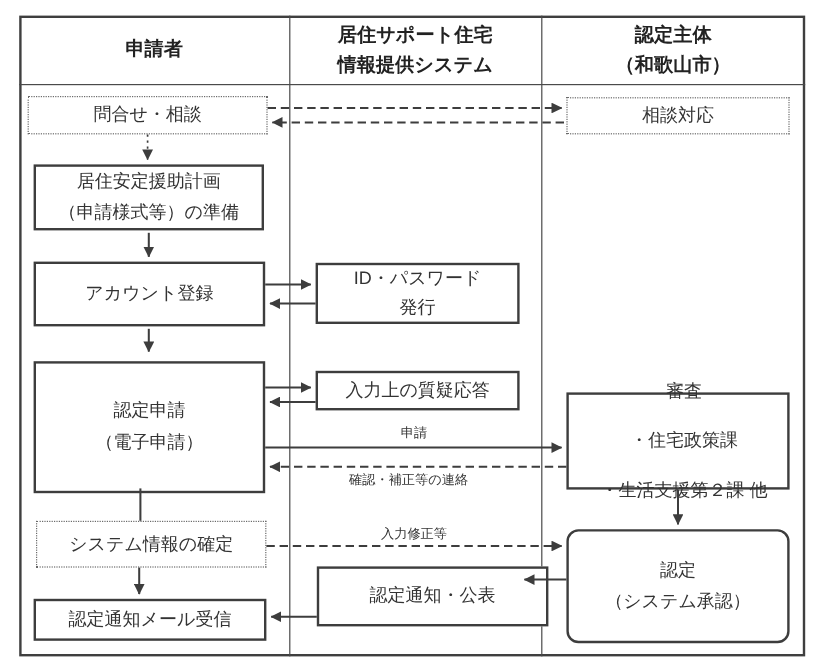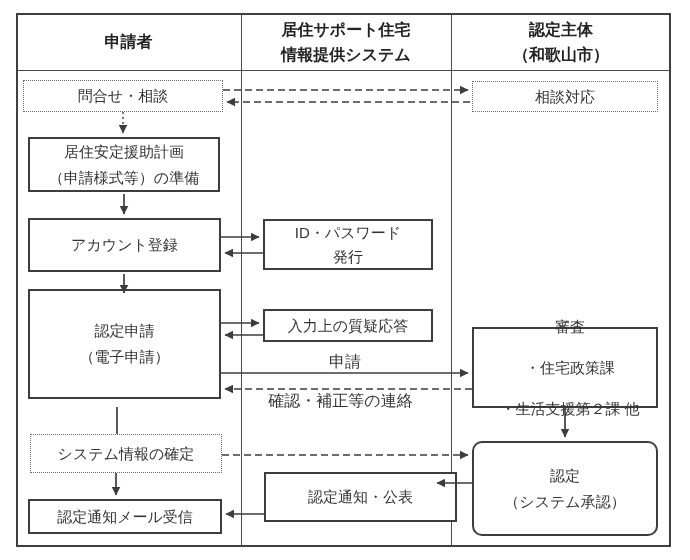--- a/index.html
+++ b/index.html
@@ -23,21 +23,21 @@
     position:absolute;box-sizing:border-box;background:#fff;
     display:flex;flex-direction:column;justify-content:center;align-items:center;
     font-size:15px;line-height:26px;text-align:center;color:#333;
   }
   .solid{border:2px solid #3d3d3d;}
   .dotted{border:1px dotted #6a6a6a;}
   .review-items{align-items:center;padding-left:10px;}
   .review-title{width:100%;text-align:center;}
   .review-line{text-align:left;margin-top:16px;}
   .alabel{
-    position:absolute;font-size:16px;color:#333;text-align:center;
+    position:absolute;font-size:11px;color:#333;text-align:center;
     background:transparent;line-height:17px;
   }
   svg.arrows{position:absolute;left:0;top:0;pointer-events:none;}
   .s{stroke:#3d3d3d;stroke-width:1.7;fill:none;}
   .d{stroke:#3d3d3d;stroke-width:1.7;fill:none;stroke-dasharray:7 4;}
   .dt{stroke:#3d3d3d;stroke-width:1.4;fill:none;stroke-dasharray:2 3;}
 </style>
 </head>
 <body>
 
@@ -63,21 +63,21 @@
   <div class="box dotted" style="left:23px;top:80px;width:200px;height:32px;">
     <span>問合せ・相談</span>
   </div>
   <div class="box solid" style="left:28px;top:137px;width:192px;height:55px;">
     <span>居住安定援助計画</span>
     <span>（申請様式等）の準備</span>
   </div>
   <div class="box solid" style="left:28px;top:218px;width:193px;height:54px;">
     <span>アカウント登録</span>
   </div>
-  <div class="box solid" style="left:28px;top:289px;width:193px;height:110px;">
+  <div class="box solid" style="left:28px;top:301px;width:193px;height:110px;">
     <span>認定申請</span>
     <span>（電子申請）</span>
   </div>
   <div class="box dotted" style="left:30px;top:434px;width:192px;height:39px;">
     <span>システム情報の確定</span>
   </div>
   <div class="box solid" style="left:28px;top:499px;width:194px;height:35px;">
     <span>認定通知メール受信</span>
   </div>
 
@@ -100,20 +100,21 @@
     <span class="review-line">・住宅政策課</span>
     <span class="review-line">・生活支援第２課 他</span>
   </div>
   <div class="box solid" style="left:472px;top:441px;width:186px;height:95px;border-radius:10px;">
     <span>認定</span>
     <span>（システム承認）</span>
   </div>
 
   <div class="alabel" style="left:280px;top:353px;width:130px;">申請</div>
   <div class="alabel" style="left:243px;top:392px;width:195px;">確認・補正等の連絡</div>
+  <div class="alabel" style="left:280px;top:437px;width:130px;">入力修正等</div>
 
   <svg class="arrows" width="690" height="560" viewBox="0 0 690 560">
     <defs>
       <marker id="ah" viewBox="0 0 8 8" refX="7.5" refY="4" markerUnits="userSpaceOnUse" markerWidth="9" markerHeight="9" orient="auto">
         <path d="M0,0 L8,4 L0,8 z" fill="#3d3d3d"></path>
       </marker>
     </defs>
     <line class="d" x1="223" y1="90" x2="468" y2="90" marker-end="url(#ah)"></line>
     <line class="d" x1="470" y1="102" x2="227" y2="102" marker-end="url(#ah)"></line>
     <line class="dt" x1="123" y1="112" x2="123" y2="133" marker-end="url(#ah)"></line>

